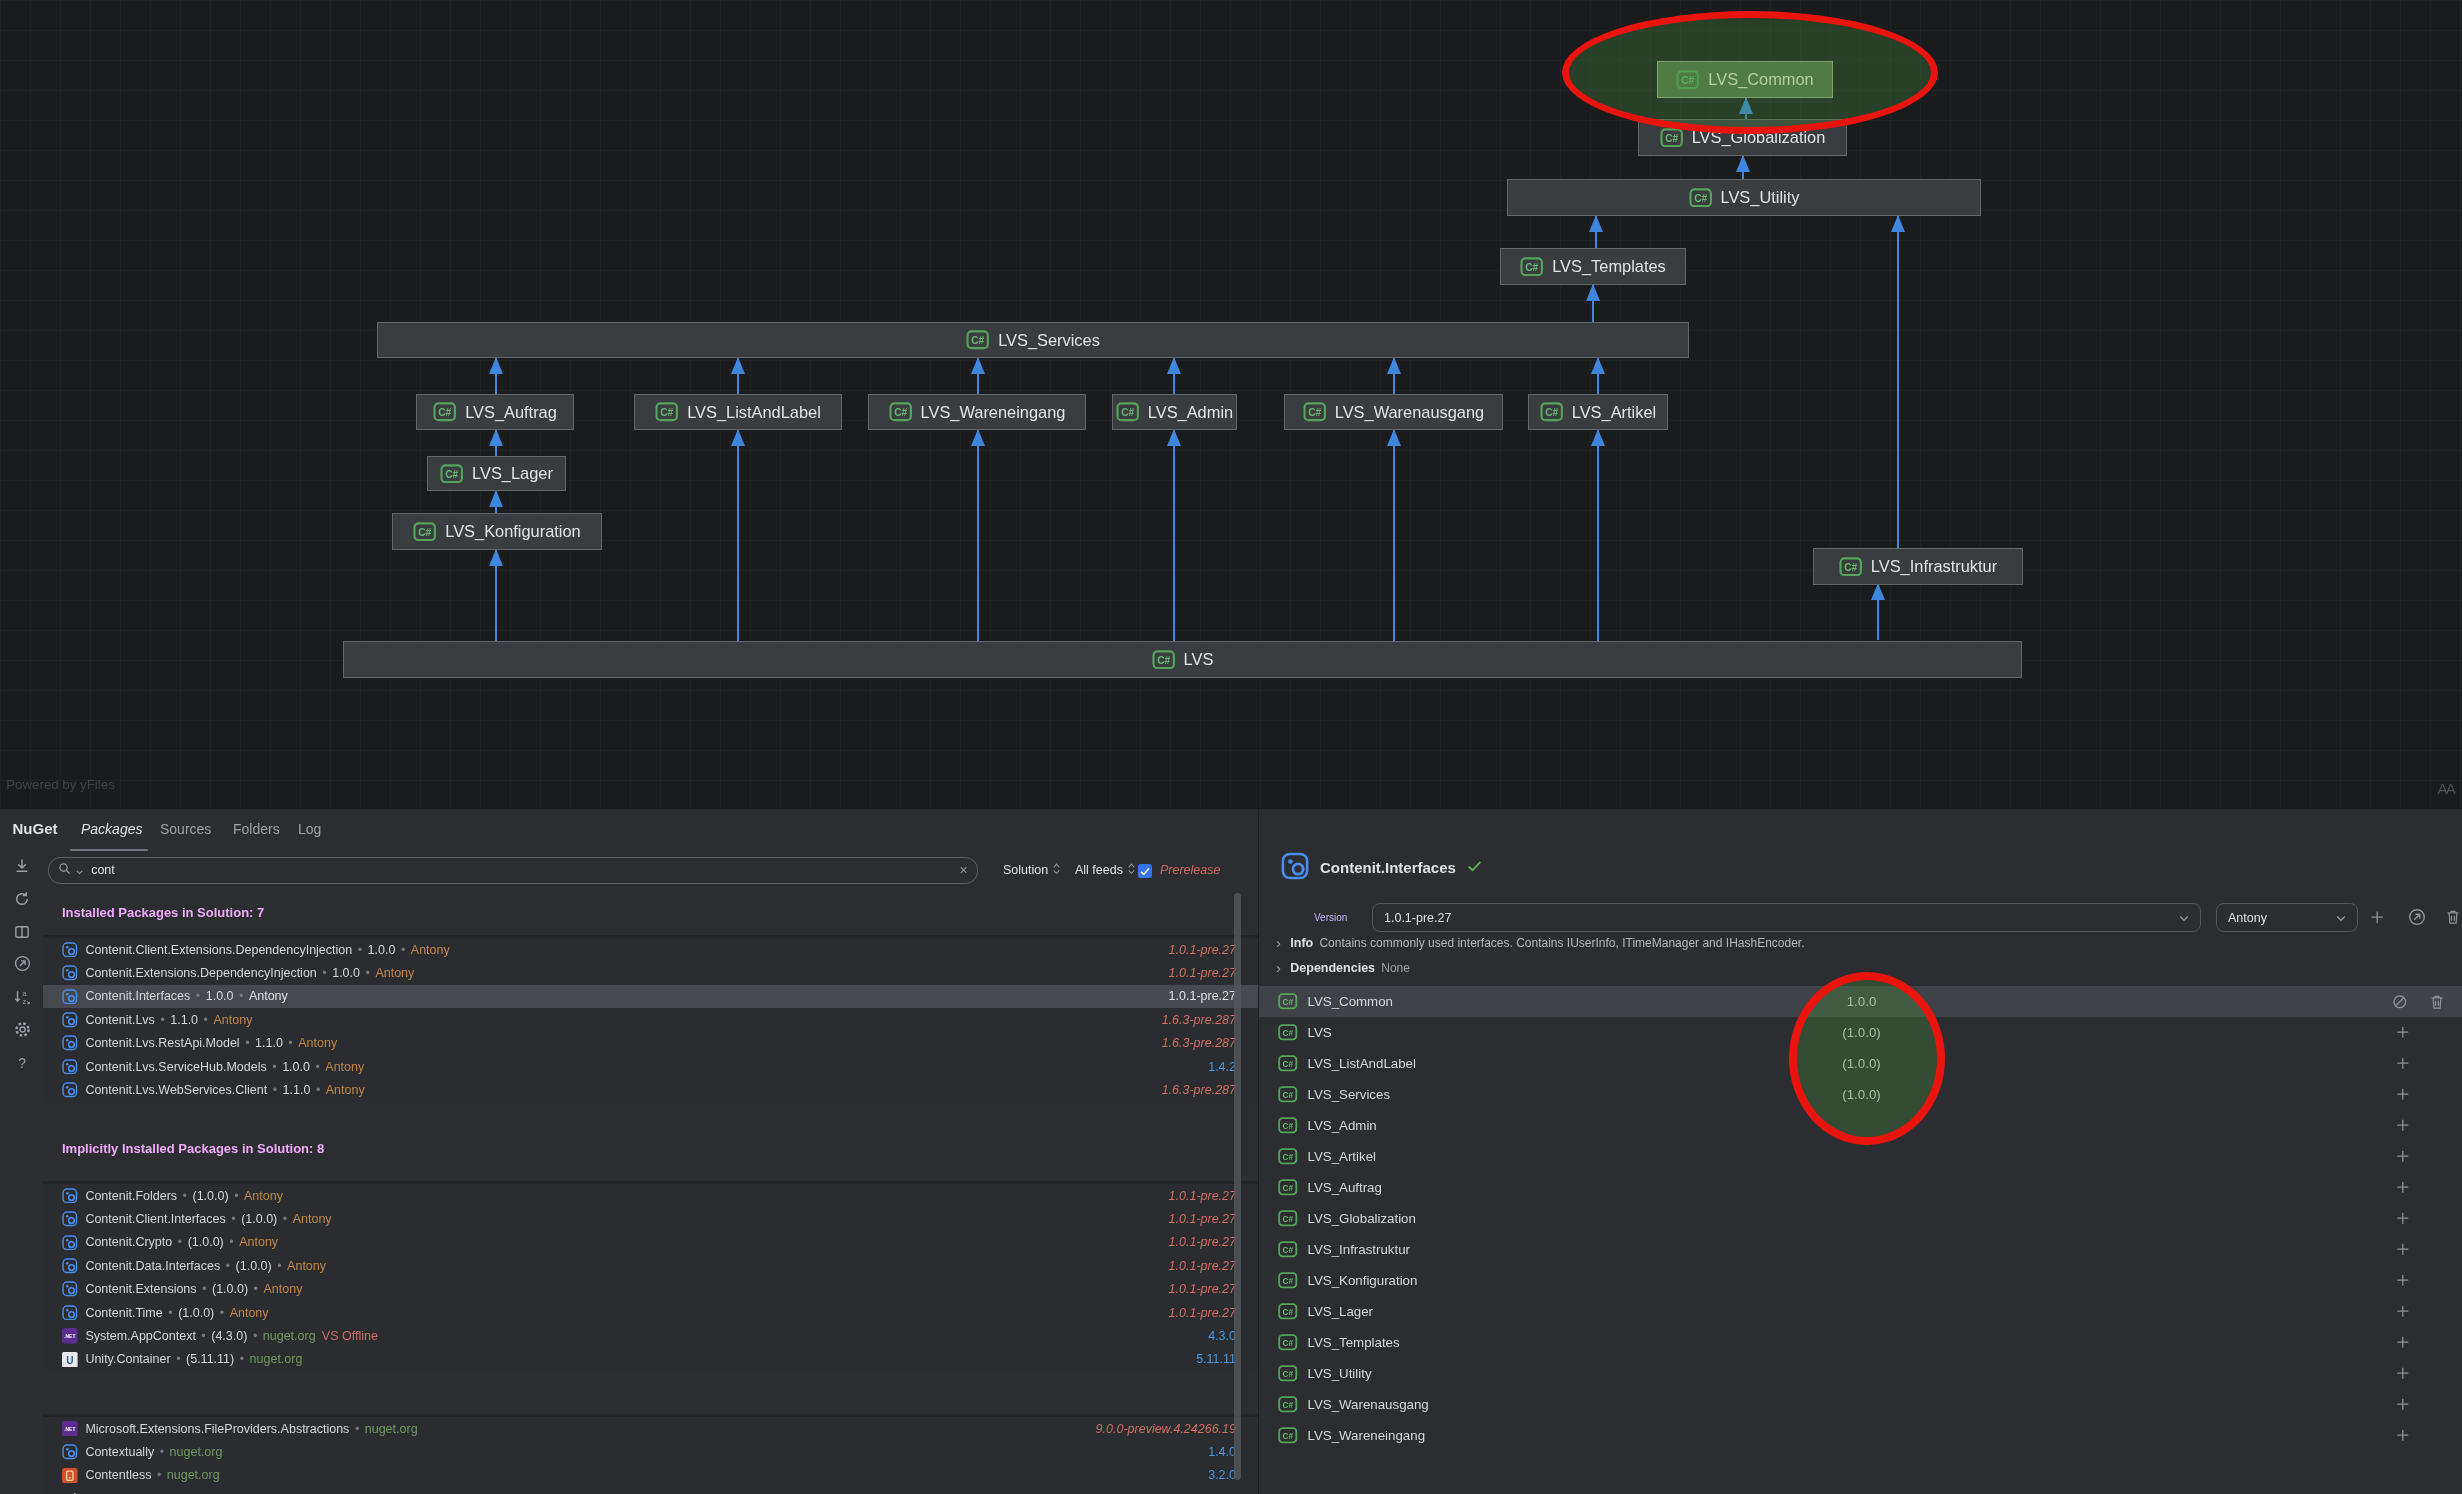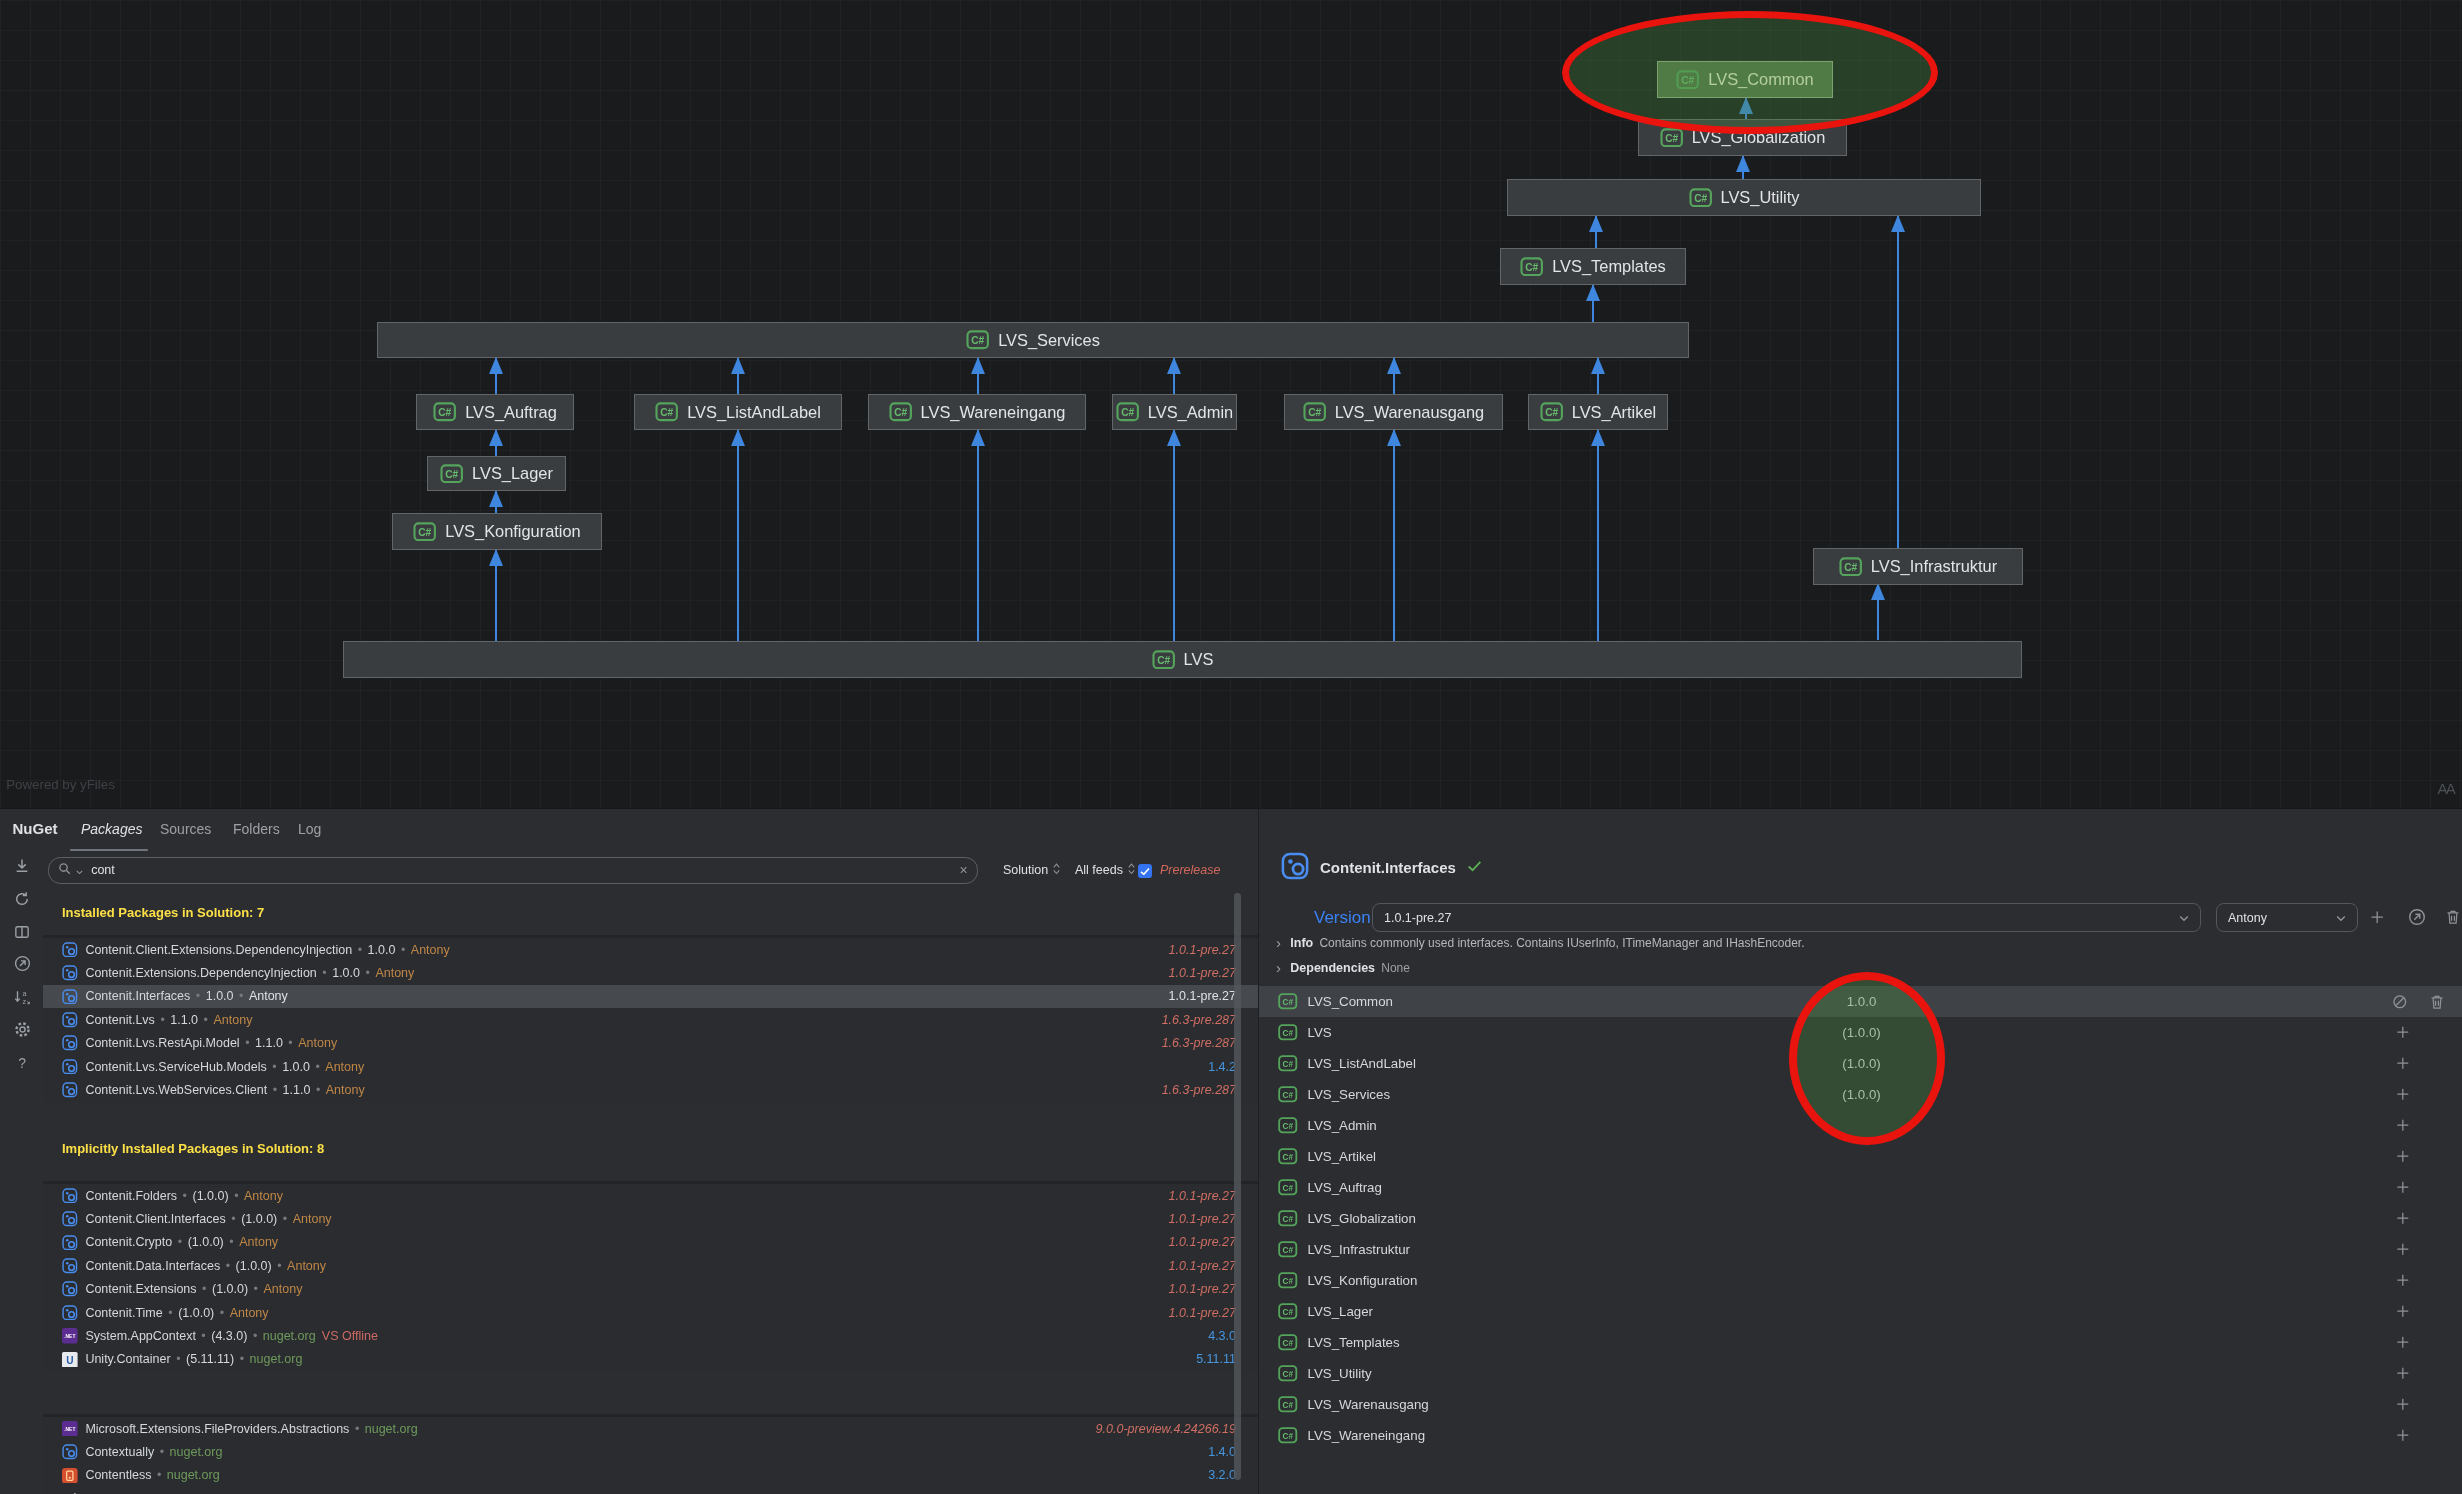--- a/index.html
+++ b/index.html
@@ -36,41 +36,41 @@
     font-family:"Liberation Sans","DejaVu Sans",sans-serif;padding-left:4.7px;}
   #search-clear{color:#8f9298;font-size:14px;cursor:pointer;}
   .filter{position:absolute;top:48px;height:26.5px;display:flex;align-items:center;font-size:12.5px;color:#dfe1e5;}
   .updown{display:inline-block;margin-left:4.7px;}
   #prerelease-check{position:absolute;left:1138px;top:55px;width:14px;height:14px;background:#3574f0;border-radius:3.1px;
     display:flex;align-items:center;justify-content:center;}
   #prerelease-label{position:absolute;left:1160px;top:48px;height:26.5px;display:flex;align-items:center;
     font-size:12.5px;color:#d2685c;font-style:italic;}
   
   #pkg-list{position:absolute;left:43px;top:82px;width:1215px;height:605px;overflow:hidden;}
-  .sec-head{display:flex;align-items:center;padding-left:19px;font-weight:bold;font-size:13px;color:#fde047;}
+  .sec-head{display:flex;align-items:center;padding-left:19px;font-weight:bold;font-size:13px;color:#f0abfc;}
   .rows-group{background:#2a2c2f;border-top:3.9px solid #222427;}
   .pkg-row{position:relative;height:23.4px;display:flex;align-items:center;padding-left:19px;font-size:12.5px;color:#d5d8dc;white-space:nowrap;}
   .pkg-row.selRow{background:#46494e;}
   .pkg-row .picon{display:flex;align-items:center;margin-right:7.8px;}
   .bullet{color:#75797e;margin:0 5.5px;}
   .src-antony{color:#c08747;} .selRow .src-antony{color:#dfe1e5;}
   .src-feed{color:#6e9a5c;}
   .extra{color:#cd6a65;margin-left:6.2px;}
   .latest{position:absolute;right:22px;font-size:12.5px;}
   .lat-pre{color:#cf6e63;font-style:italic;}
   .lat-stable{color:#4697e0;}
   .lat-neutral{color:#dfe1e5;}
   #list-scrollbar{position:absolute;left:1234px;top:84px;width:7px;height:587px;background:#54575b;border-radius:3.9px;opacity:.8;}
   
   #details{position:absolute;left:1258px;top:0;width:1205px;height:687px;background:#2b2d30;border-left:1.6px solid #1e1f22;box-sizing:border-box;}
   #det-header{position:absolute;left:22px;top:43px;display:flex;align-items:center;gap:11px;}
   #det-title{font-size:15px;font-weight:bold;color:#dfe1e5;}
   .combo{position:absolute;height:29px;border:0.8px solid #53575e;border-radius:7.8px;display:flex;align-items:center;
     justify-content:space-between;padding:0 11px;color:#dfe1e5;font-size:12.5px;box-sizing:border-box;}
-  #version-label{position:absolute;left:55px;top:94px;height:29px;display:flex;align-items:center;font-size:17px;color:#3b82f6;}
+  #version-label{position:absolute;left:55px;top:94px;height:29px;display:flex;align-items:center;font-size:10px;color:#c4b5fd;}
   .hicon{position:absolute;top:98px;display:flex;align-items:center;justify-content:center;width:20px;height:20px;}
   .foldrow{position:absolute;left:17px;font-size:12px;color:#b4b7bc;display:flex;align-items:center;gap:6.2px;}
   .foldrow .chev{color:#9da0a6;font-size:15px;margin-right:3.1px;}
   .foldrow b{color:#dfe1e5;font-size:12.5px;}
   #projects{position:absolute;left:0;top:177px;width:1205px;}
   .proj-row{position:relative;height:31px;display:flex;align-items:center;padding-left:19px;font-size:13.3px;color:#d6d8dc;}
   .proj-row.sel{background:#3f4347;}
   .proj-row .picon{display:flex;align-items:center;margin-right:10px;}
   .proj-ver{position:absolute;left:548px;width:109px;text-align:center;color:#d6d8dc;}
   .rowact{position:absolute;top:7.8px;width:15.6px;height:15.6px;display:flex;align-items:center;justify-content:center;}

